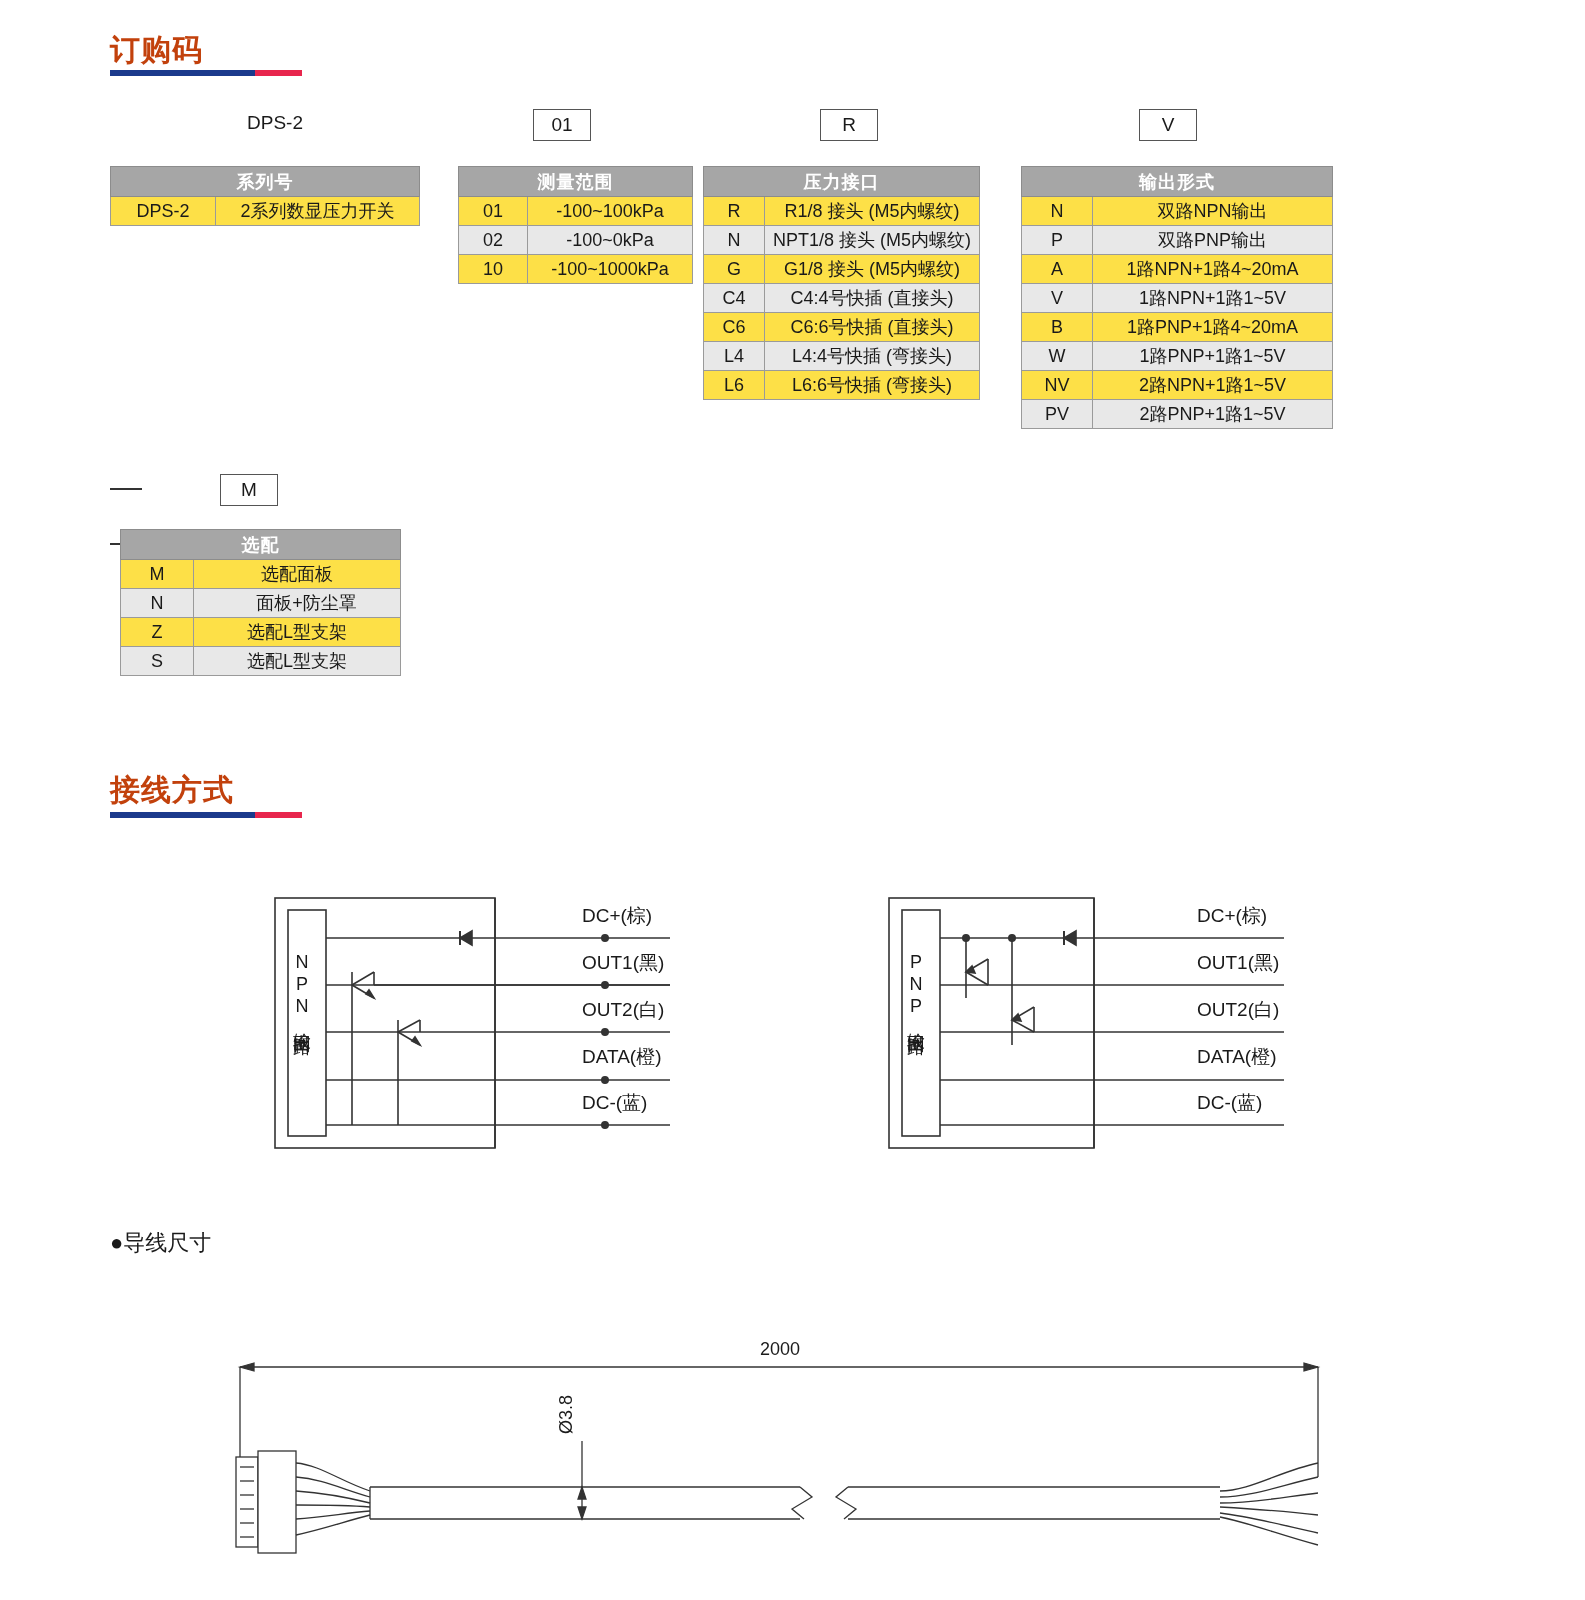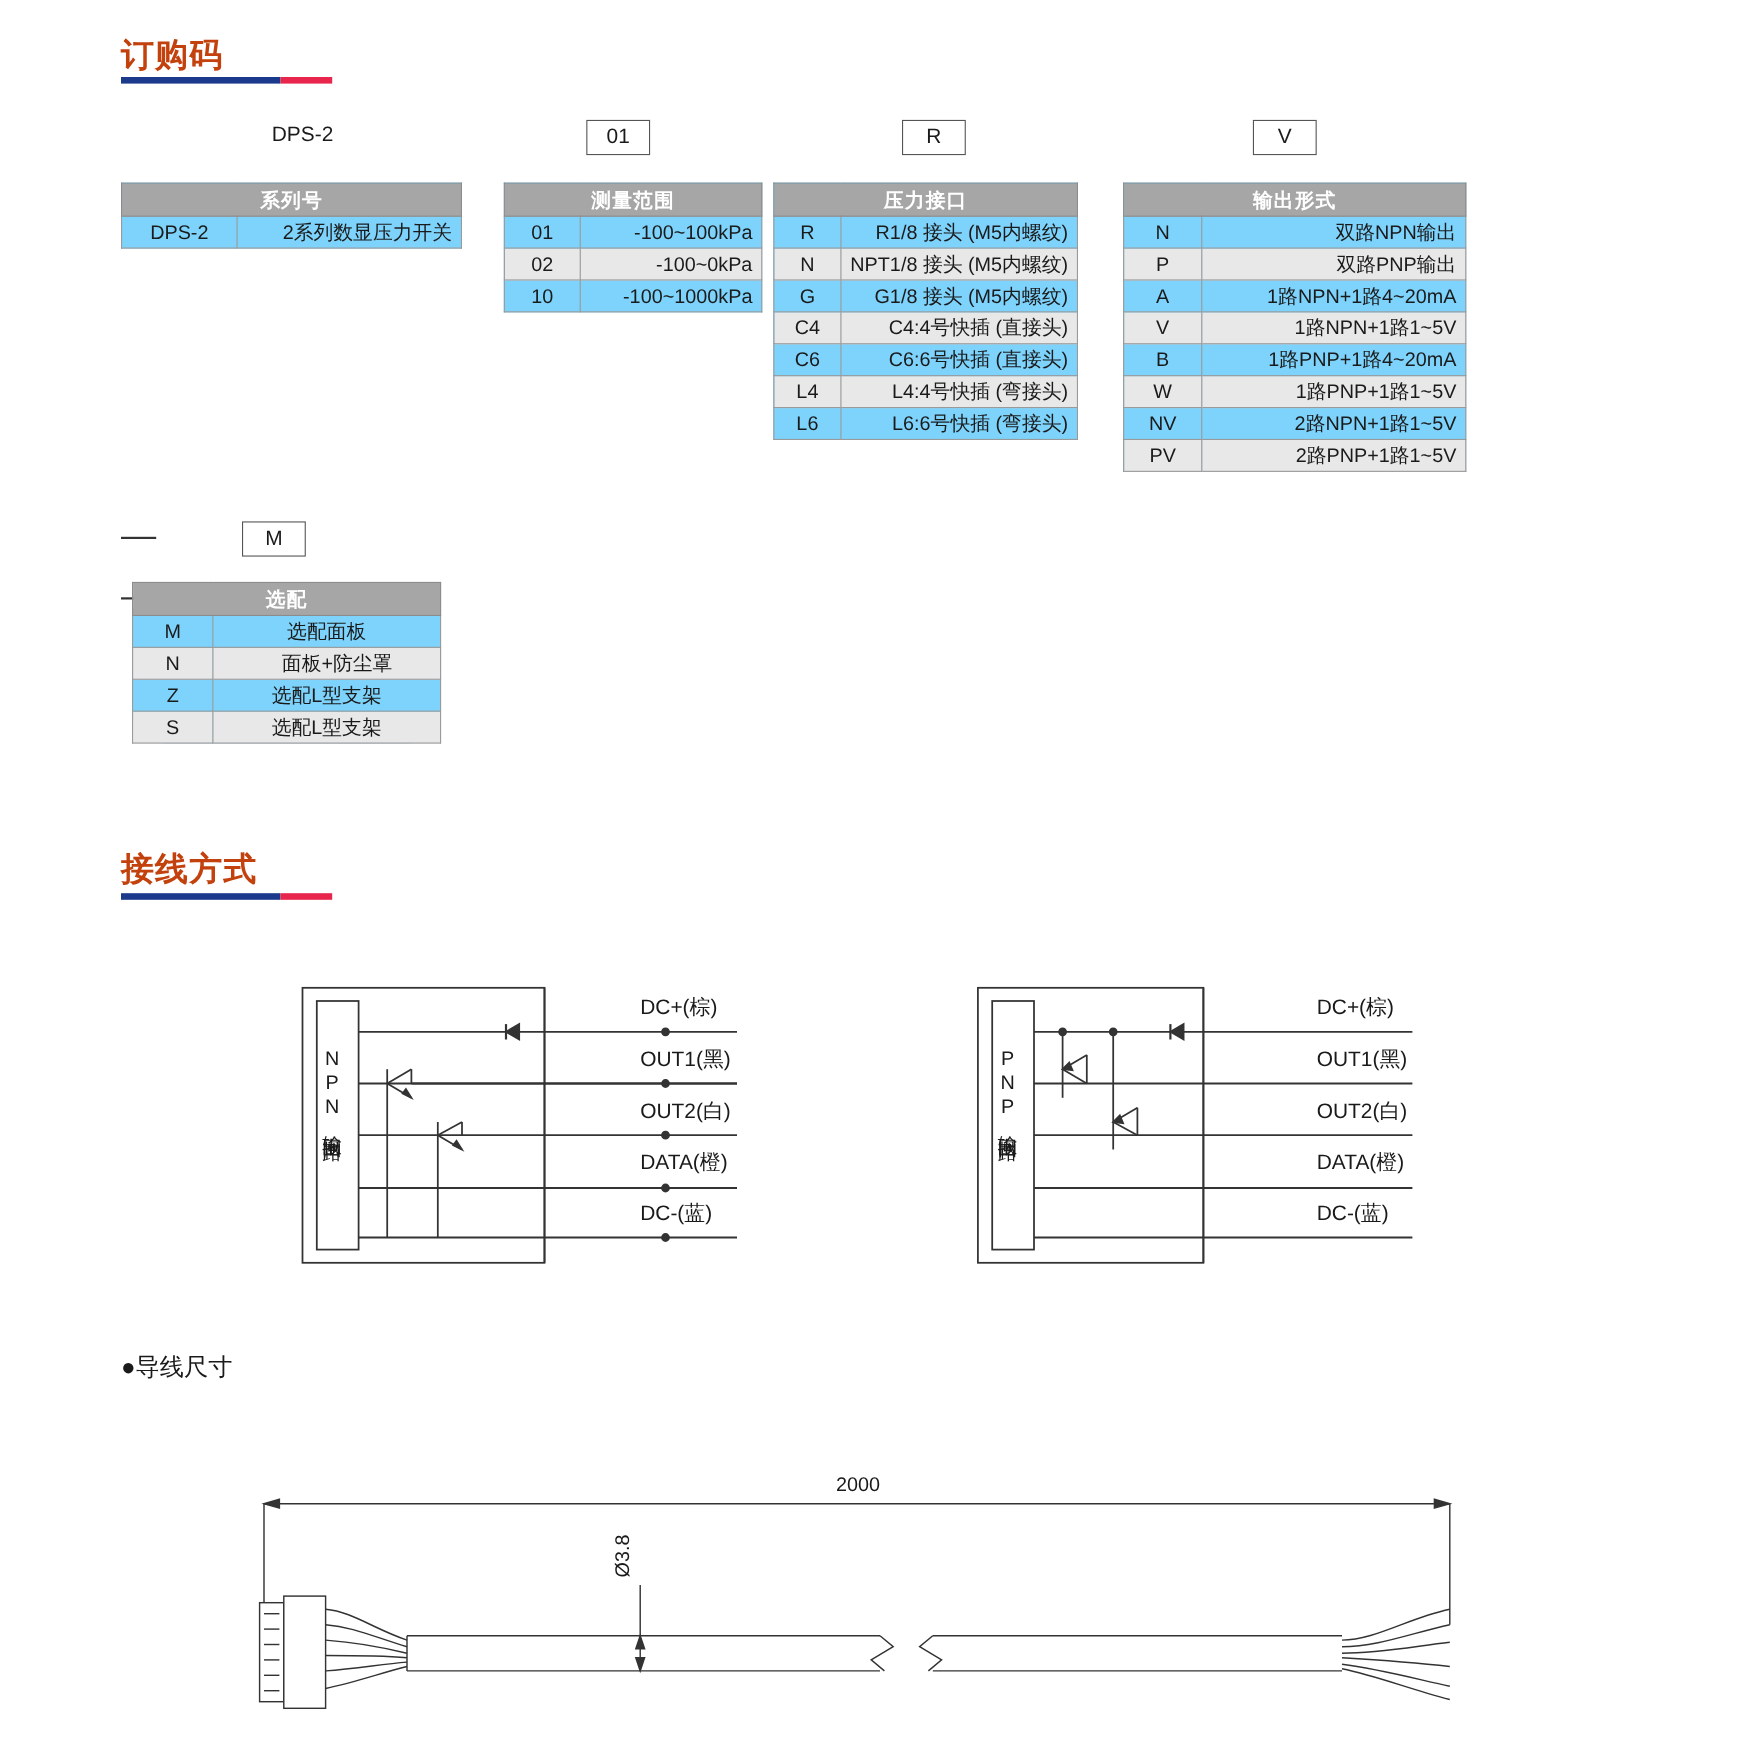--- a/index.html
+++ b/index.html
@@ -50,21 +50,21 @@
   .dash {
     position: absolute;
     border-top: 2px solid #333;
   }
 
   
   table.opt {
     position: absolute;
     border-collapse: collapse;
     font-size: 18px;
-    background: #7dd3fc;
+    background: #fde047;
   }
   table.opt th {
     background: #a6a6a6;
     color: #ffffff;
     font-weight: 700;
     border: 1px solid #8c8c8c;
     height: 27px;
     font-size: 18px;
     letter-spacing: 1px;
   }
@@ -72,21 +72,21 @@
     border: 1px solid #9a9a9a;
     height: 28px;
     padding: 0 8px;
     white-space: nowrap;
   }
   table.opt tr.alt td { background: #e8e8e8; }
   td.key {
     text-align: center;
     padding: 0 6px;
   }
-  td.val { text-align: right; }
+  td.val { text-align: center; }
 
   
   .wire-label {
     position: absolute;
     font-size: 19px;
     white-space: nowrap;
   }
   .vert-label {
     position: absolute;
     font-size: 18px;

